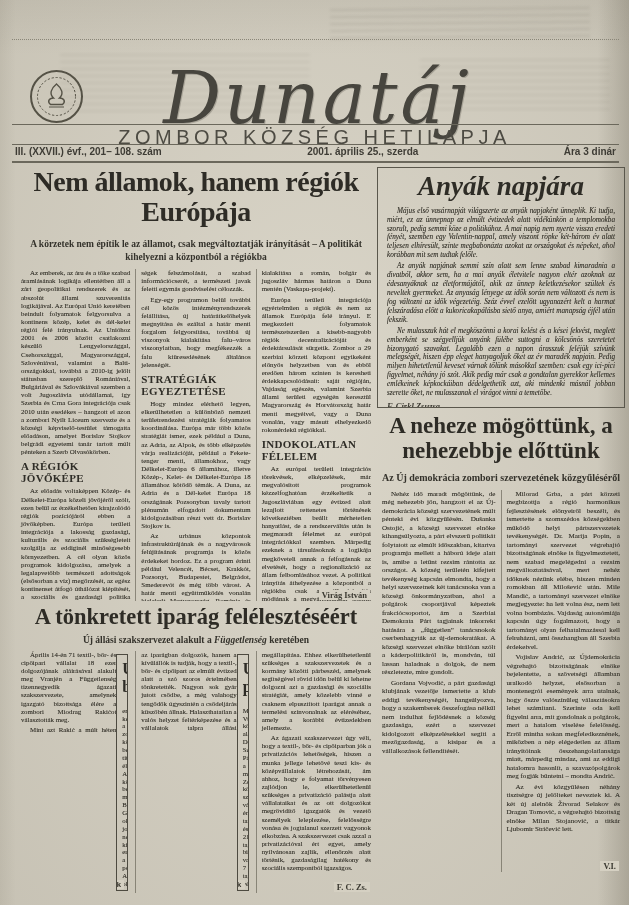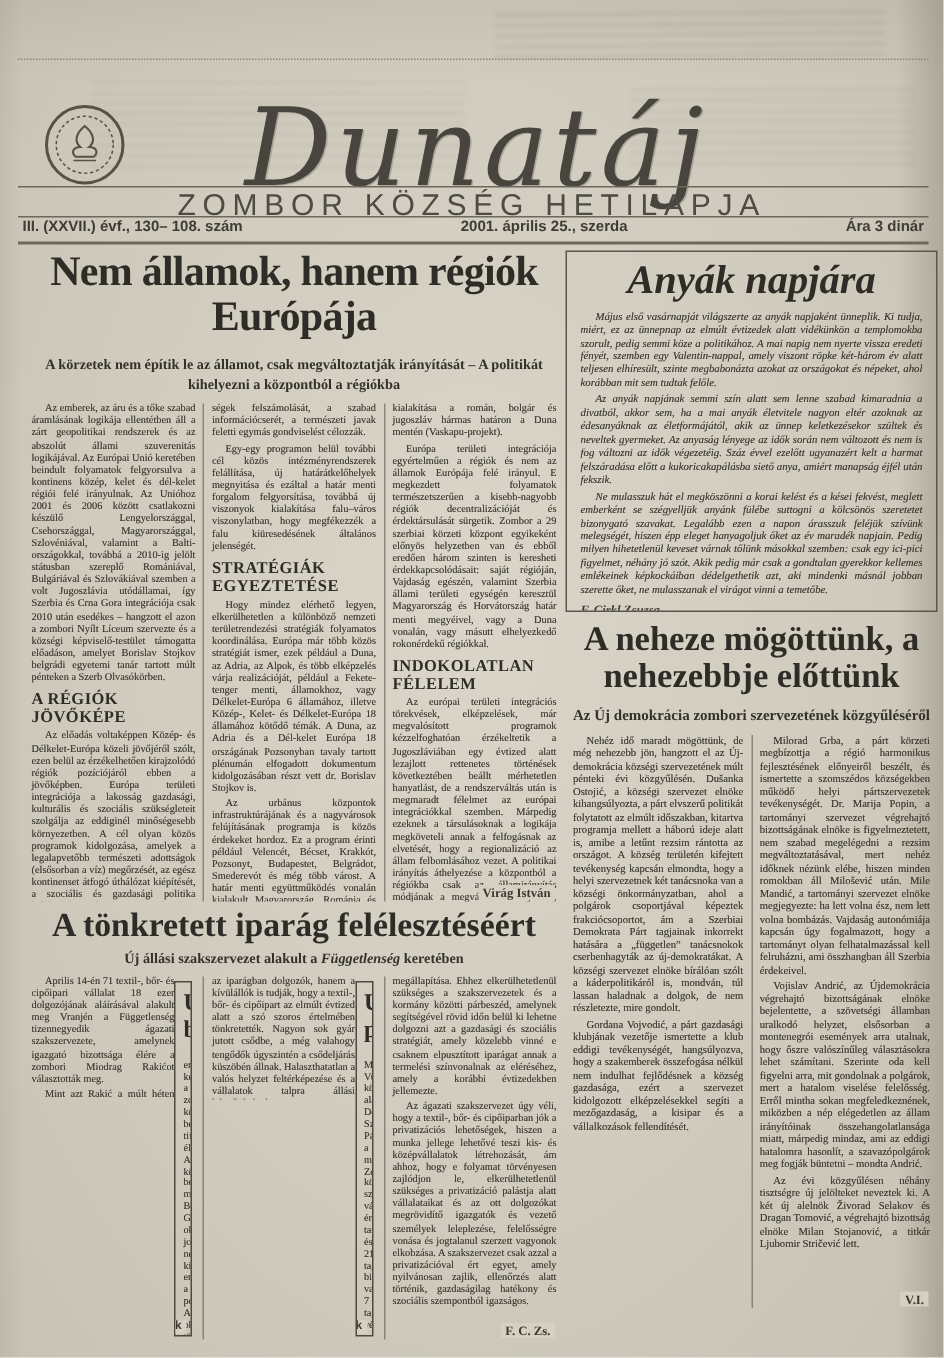--- a/index.html
+++ b/index.html
@@ -97,21 +97,21 @@
       <path d="M27.5 15 c-5.5 4.5 -7.5 10 -3 14 c-4.5 0 -6.5 3.5 -3 6.5 h12 c3.5 -3 1.5 -6.5 -3 -6.5 c4.5 -4 2.5 -9.5 -3 -14 z" fill="none" stroke="#555246" stroke-width="1.4"></path>
       <path d="M20 38 h15" stroke="#555246" stroke-width="1"></path>
     </svg>
   </div>
 
   <div class="brand-title">Dunatáj</div>
   <div class="ruleline" style="left:12px;right:10px;top:124px;"></div>
   <div class="subtitle">ZOMBOR KÖZSÉG HETILAPJA</div>
   <div class="ruleline" style="left:12px;right:10px;top:144px;"></div>
   <div class="dateline">
-    <span>III. (XXVII.) évf., 130– 108. szám</span>
+    <span>III. (XXVII.) évf., 201– 108. szám</span>
     <span>2001. április 25., szerda</span>
     <span>Ára 3 dinár</span>
   </div>
   <div class="ruleline thick" style="left:12px;right:10px;top:161px;"></div>
 
   <div class="art-regions">
     <div class="headline">Nem államok, hanem régiók Európája</div>
     <div class="subhead">A körzetek nem építik le az államot, csak megváltoztatják irányítását – A politikát kihelyezni a központból a régiókba</div>
     <div class="cols">
       <div class="col">

